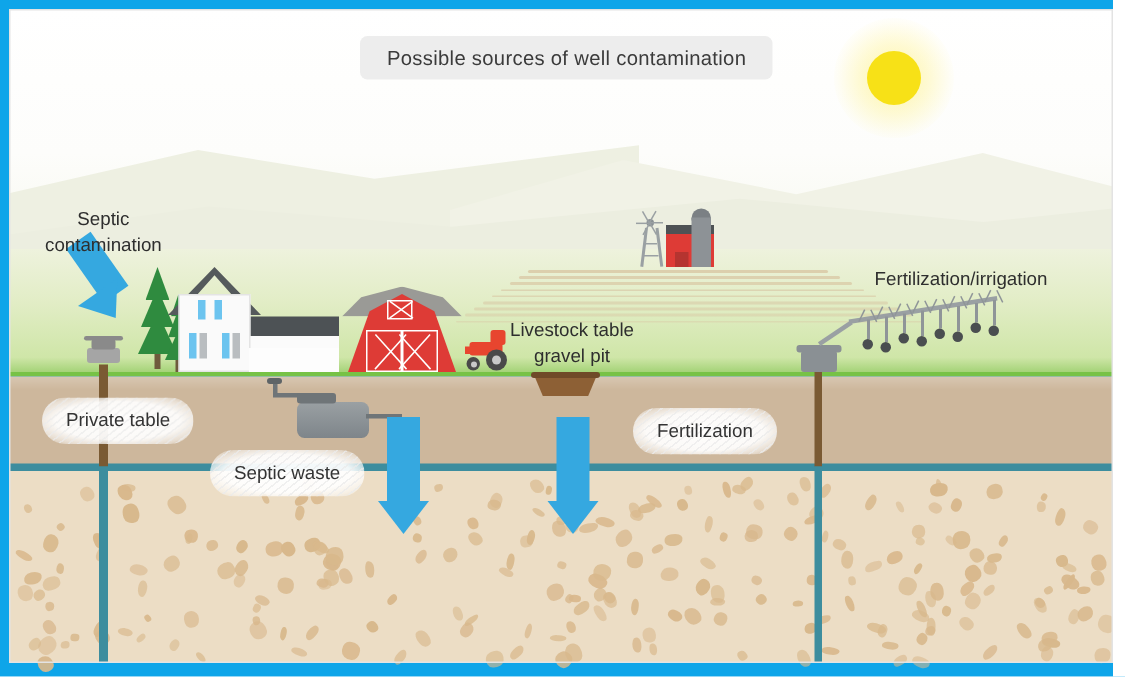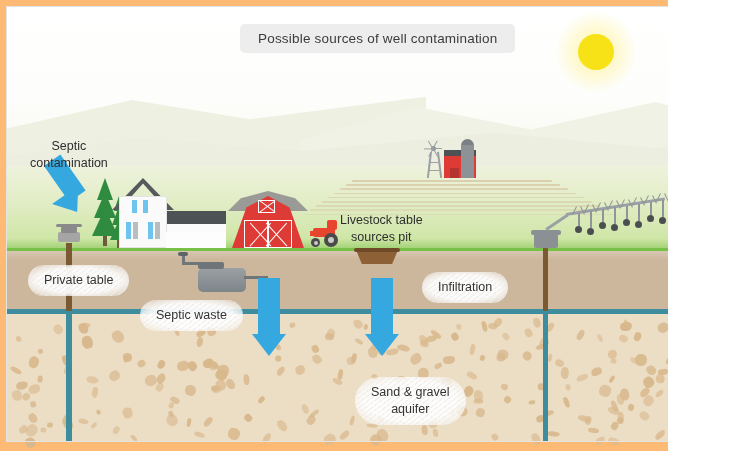--- a/index.html
+++ b/index.html
@@ -1,20 +1,20 @@
 <!DOCTYPE html>
 <html><head>
 <meta charset="utf-8">
 <style>
   html,body{margin:0;padding:0;background:#ffffff;}
   body{font-family:"Liberation Sans","DejaVu Sans",sans-serif;}
 
   #stage{
-    position:relative;width:668px;height:451px;overflow:hidden;
-    background:#fdba74;
+    position:relative;width:742px;height:451px;overflow:hidden;
+    background:#0ea5e9;
   }
 
   
   .sky{position:absolute;left:6px;top:6px;width:738px;height:160px;
        background:linear-gradient(#ffffff 0%,#fdfdfb 60%,#f7f8ef 100%);}
 
   
   .hill{position:absolute;}
   .hill-a{left:6px;top:92px;width:420px;height:80px;
      background:#eef0e2;
@@ -570,26 +570,23 @@
     <div>Septic</div>
     <div>contamination</div>
   </div>
 
   <div class="lbl blob" style="left:28px;top:265px;">Private table</div>
 
   <div class="lbl blob" style="left:140px;top:300px;">Septic waste</div>
 
   <div class="lbl plain" style="left:340px;top:212px;text-align:center;">
     <div>Livestock table</div>
-    <div>sources pit</div>
-  </div>
-
-  <div class="lbl blob" style="left:422px;top:272px;">Infiltration</div>
-
-
-
-  <div class="lbl blob" style="left:355px;top:377px;">
-    <div>Sand &amp; gravel</div>
-    <div>aquifer</div>
-  </div>
+    <div>gravel pit</div>
+  </div>
+
+  <div class="lbl blob" style="left:422px;top:272px;">Fertilization</div>
+
+
+  <div class="lbl plain" style="left:583px;top:178px;">Fertilization/irrigation</div>
+
 
   <div class="frame"></div>
 </div>
 
 </body></html>

